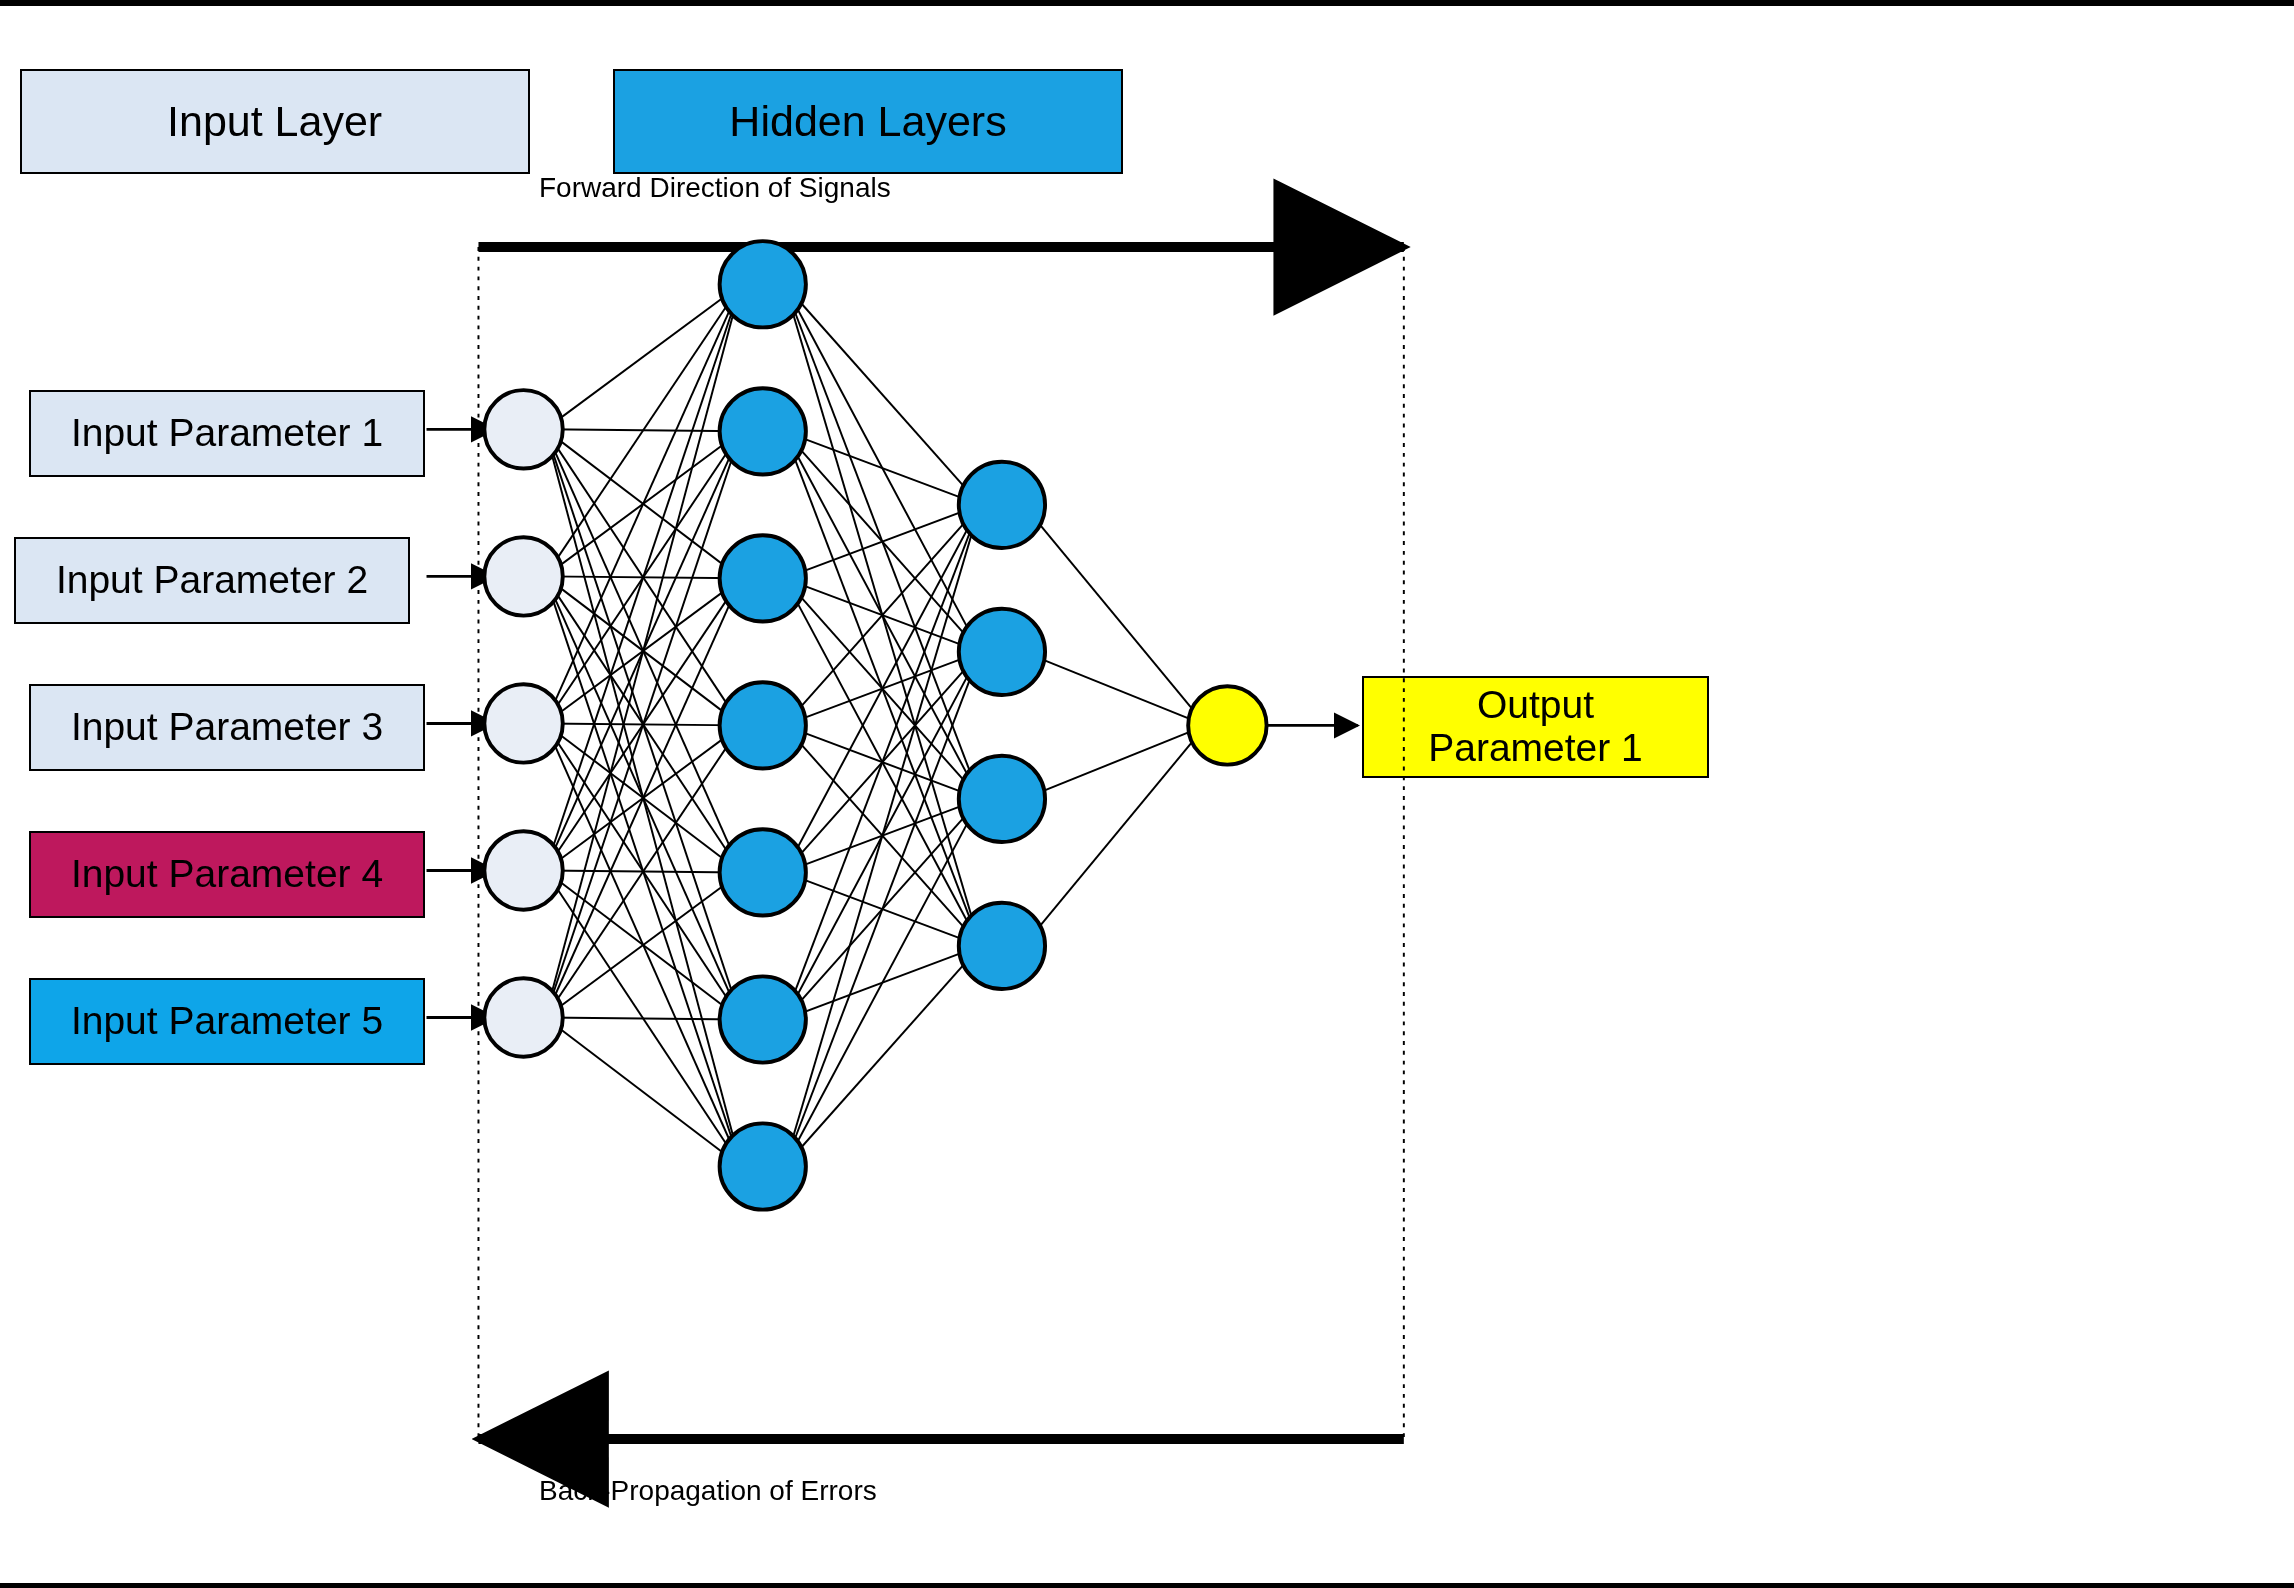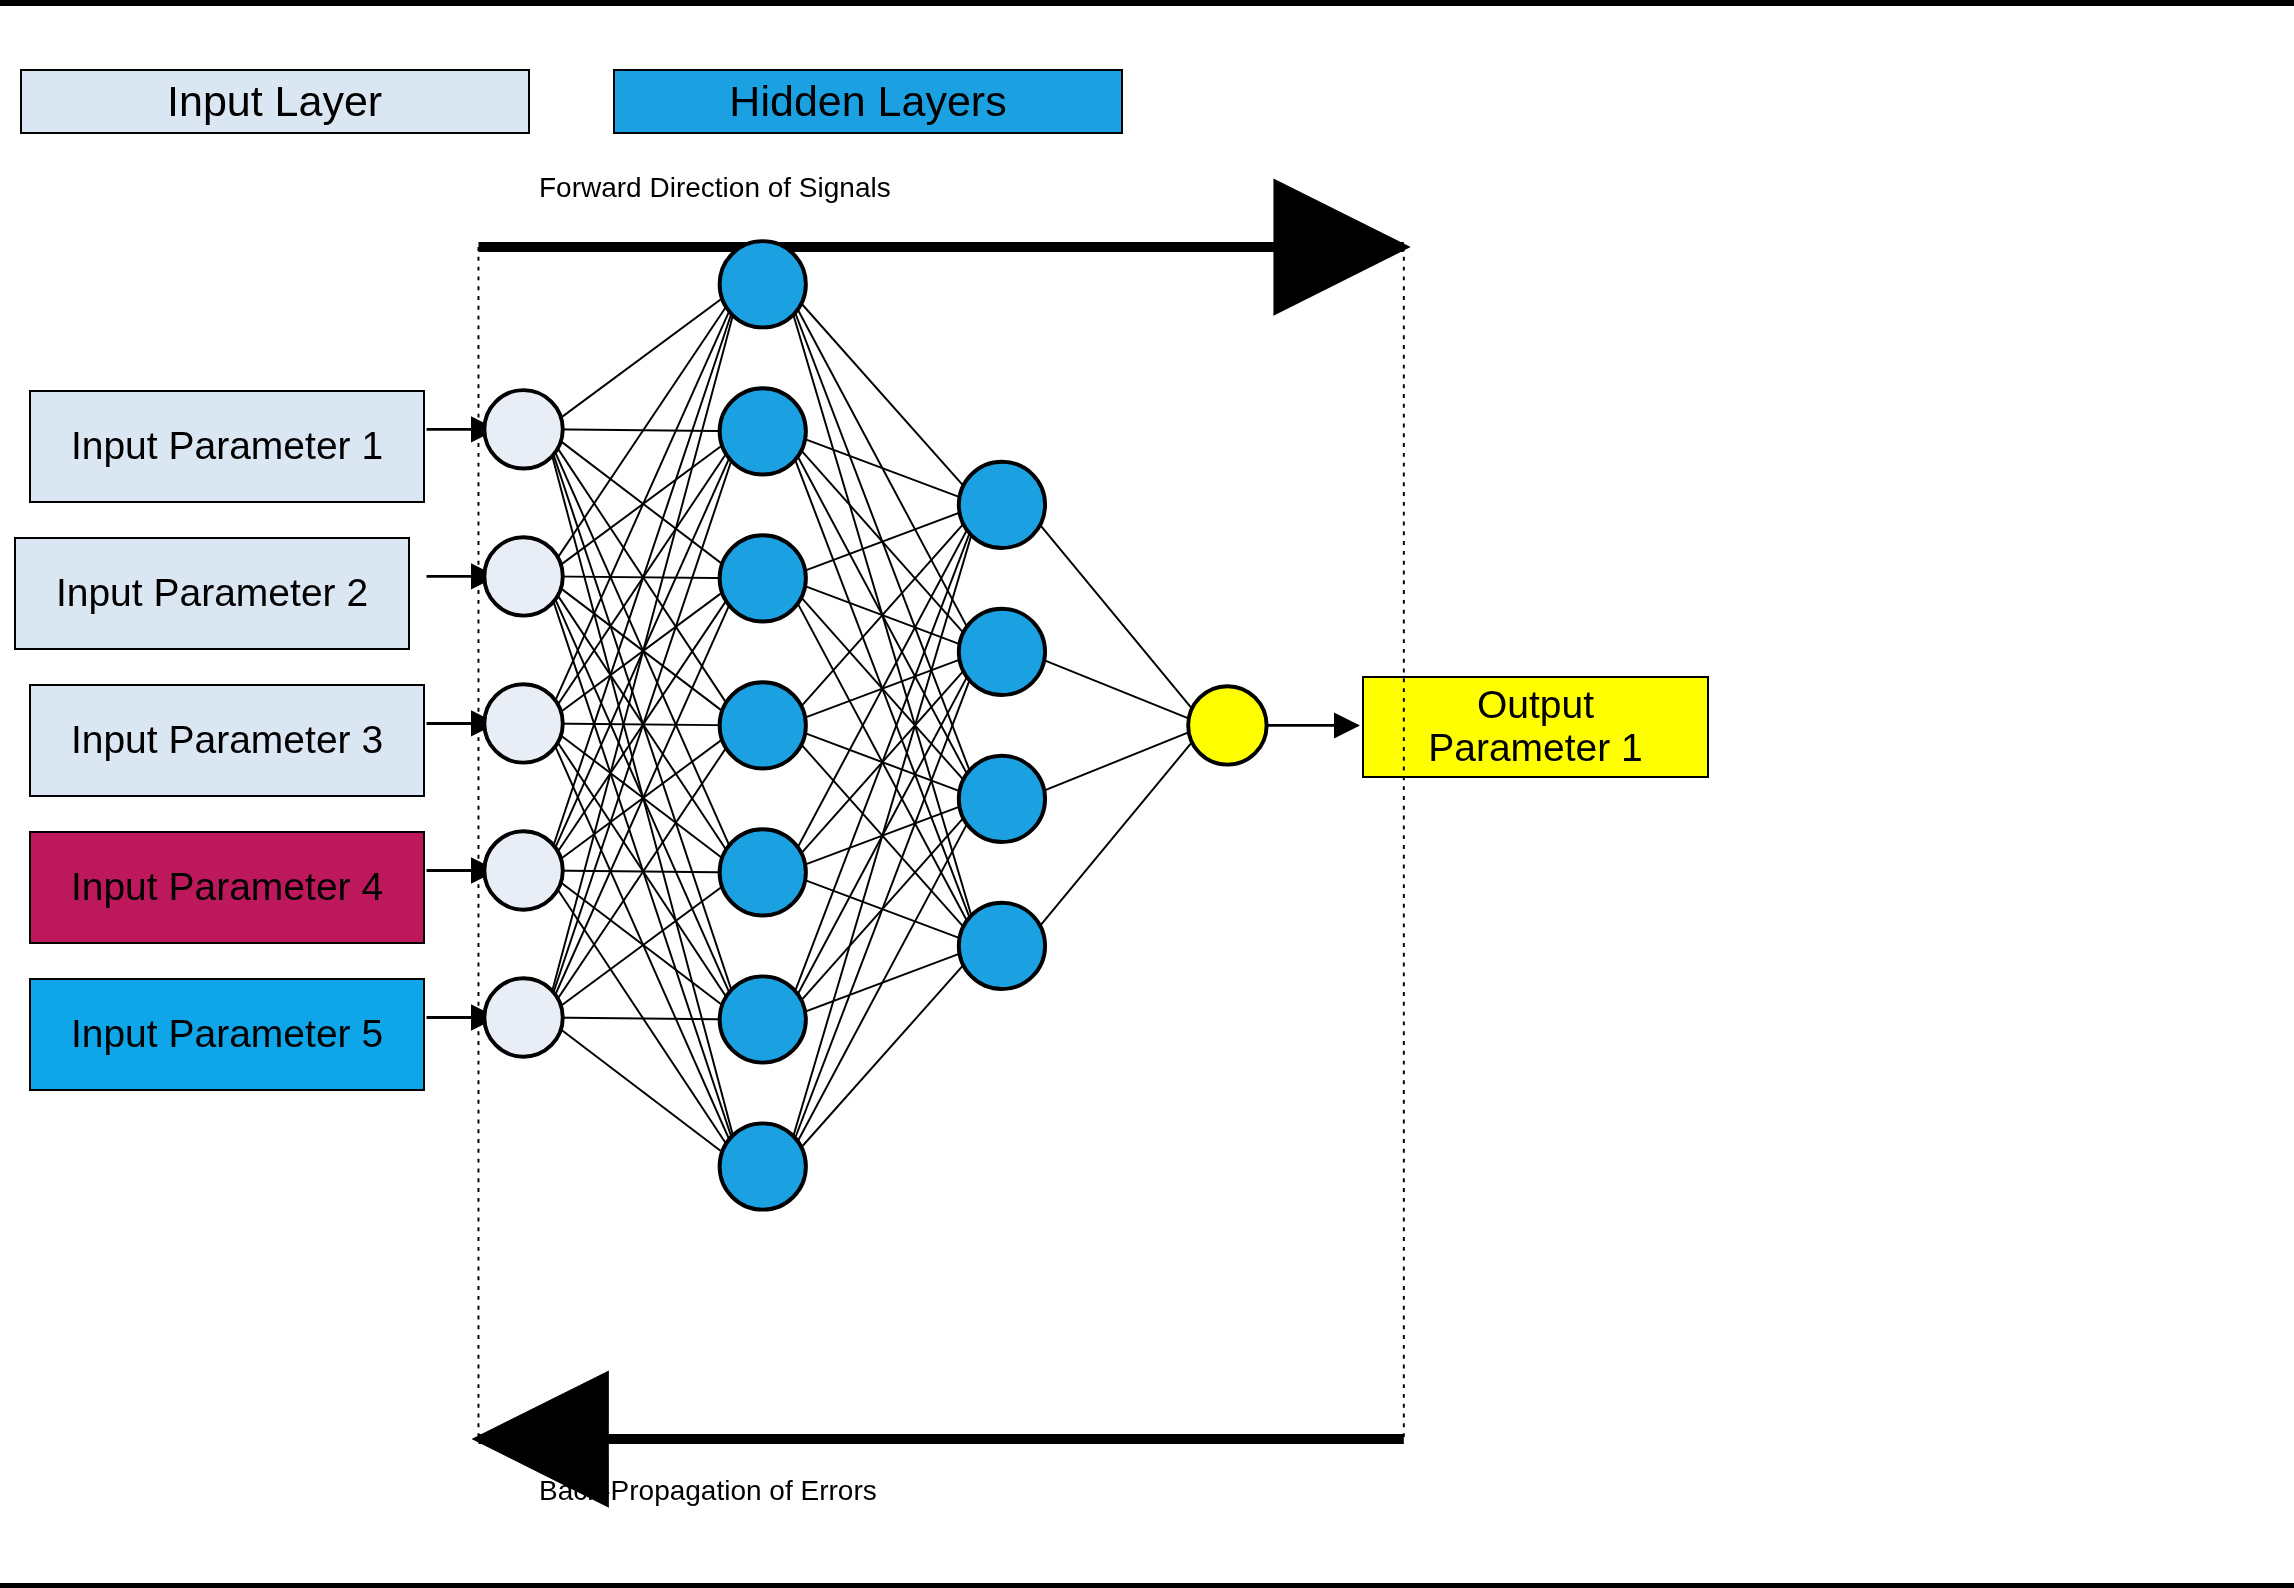--- a/index.html
+++ b/index.html
@@ -1,19 +1,19 @@
 <!DOCTYPE html>
 <html><head>
 <meta charset="utf-8">
 <style>
   html,body{margin:0;padding:0;background:#fff;font-family:Arial,Helvetica,sans-serif}
   .canvas{position:relative;width:2295px;height:1589px}
   .rule{position:absolute;left:0;width:2295px;height:5.9px;background:#000}
-  .headerbox{position:absolute;border:2px solid #000;text-align:center;font-size:43px;line-height:1.1;padding:7px 0}
-  .inputbox{position:absolute;border:2px solid #000;text-align:center;font-size:39px;line-height:1.1;padding:33px 0}
+  .headerbox{position:absolute;border:2px solid #000;text-align:center;font-size:43px;line-height:1.1;padding:27px 0}
+  .inputbox{position:absolute;border:2px solid #000;text-align:center;font-size:39px;line-height:1.1;padding:20px 0}
   .outputbox{position:absolute;border:2px solid #000;text-align:center;font-size:39px;line-height:1.1}
   .lbl{position:absolute;font-size:28px;text-align:left}
   svg{position:absolute;left:0;top:0}
 </style>
 </head>
 <body>
 
 <div class="canvas">
 
   <div class="rule" style="top:0"></div>

